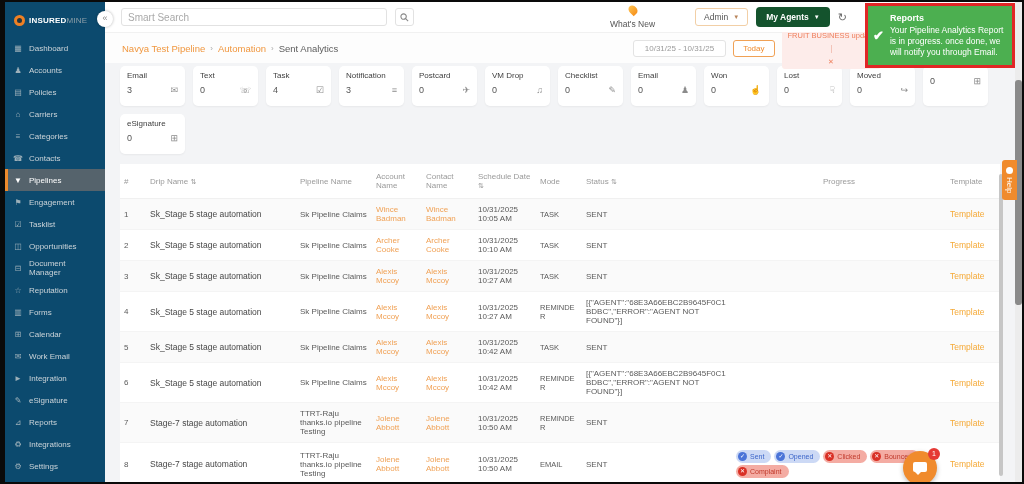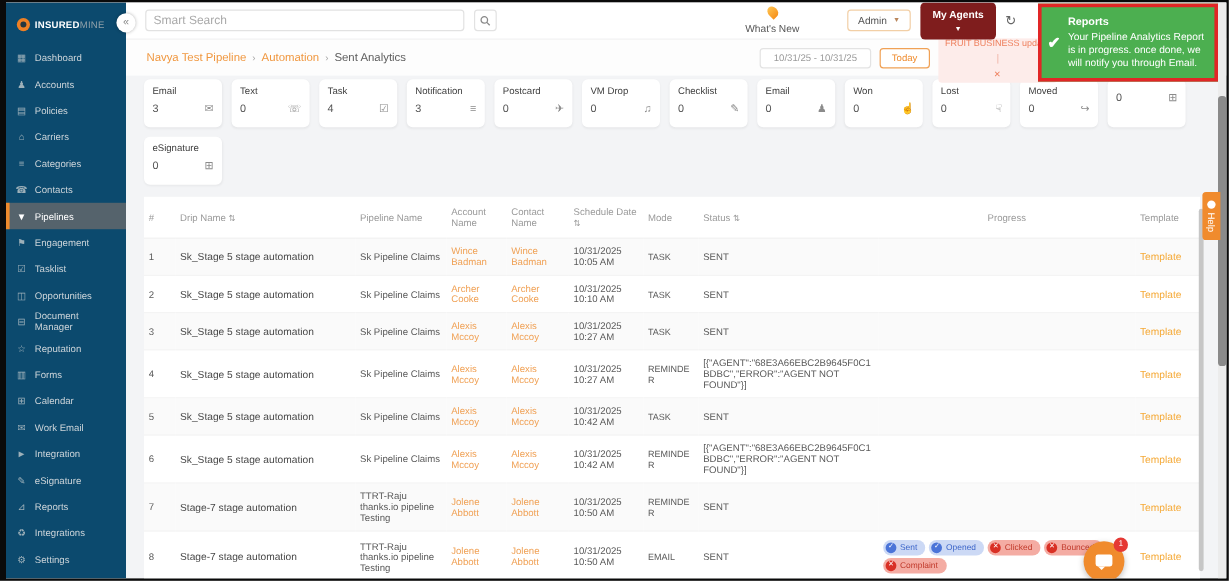--- a/index.html
+++ b/index.html
@@ -28,22 +28,22 @@
       padding:0 6px;outline:none;font-family:"Liberation Sans",sans-serif;}
   .search-input::placeholder{color:#a9a9a9;}
   .search-btn{width:19px;height:18px;border:1px solid #e2e2e2;border-radius:3px;background:#fff;display:flex;
       align-items:center;justify-content:center;cursor:pointer;padding:0;}
   .spacer{flex:1;}
   .whats-new{display:flex;align-items:center;gap:4px;font-size:8.5px;color:#555;cursor:pointer;flex-direction:column;}
   .flame{width:8px;height:10px;background:linear-gradient(#ffc14d,#f6921e);border-radius:50% 50% 50% 0;transform:rotate(-45deg);}
   .admin-box{display:flex;align-items:center;gap:5px;border:1px solid #f2cfa6;border-radius:3px;padding:3px 8px;
       font-size:8.5px;color:#555;background:#fff;cursor:pointer;margin-left:32px;}
   .chev{font-size:6px;color:#b9855a;}
-  .agents-btn{background:#7f1d1d;color:#fff;font-weight:bold;font-size:8.5px;border:none;border-radius:4px;
-      padding:5px 10px;display:flex;align-items:center;gap:5px;cursor:pointer;font-family:"Liberation Sans",sans-serif;flex-direction:column;}
+  .agents-btn{background:#14532d;color:#fff;font-weight:bold;font-size:8.5px;border:none;border-radius:4px;
+      padding:5px 10px;display:flex;align-items:center;gap:5px;cursor:pointer;font-family:"Liberation Sans",sans-serif;}
   .agents-btn .chev{color:#fff;}
   .refresh{font-size:11px;color:#666;cursor:pointer;}
 
   
   .crumbbar{position:absolute;left:100px;right:0;top:30px;height:30px;background:#fdfdfd;border-top:1px solid #f1f1f1;
       display:flex;align-items:center;padding:0 64px 0 17px;gap:5px;z-index:3;justify-content:center;}
   .crumb{font-size:9.5px;color:#f0973f;cursor:pointer;}
   .crumb.current{color:#5d5d5d;cursor:default;}
   .crumb-sep{font-size:8px;color:#aaa;}
   .filters{margin-left:auto;display:flex;align-items:center;gap:7px;}

